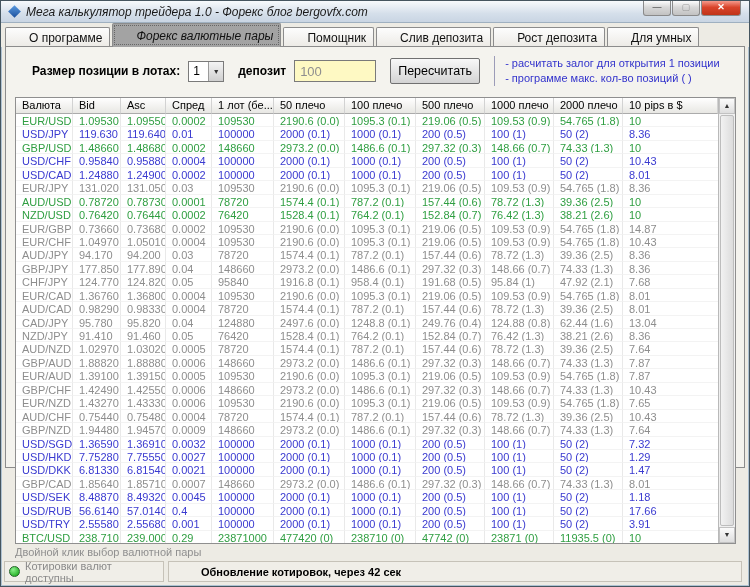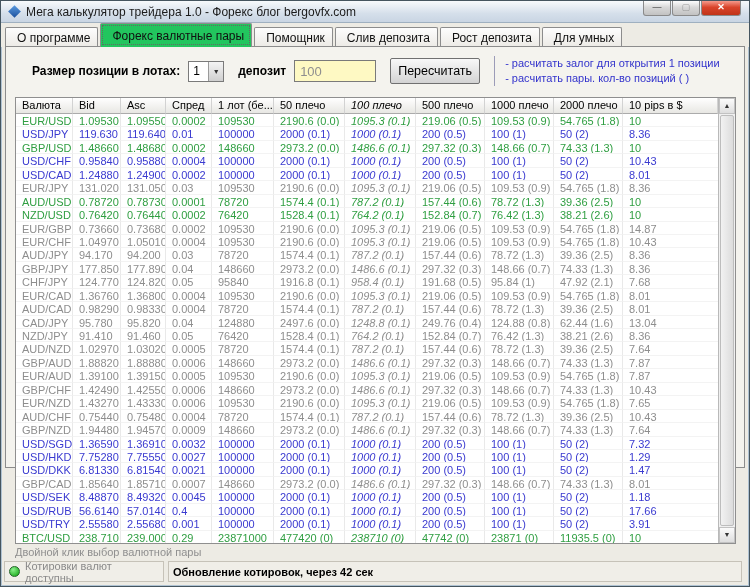--- a/index.html
+++ b/index.html
@@ -5,36 +5,36 @@
   * { margin:0; padding:0; box-sizing:border-box; }
   html,body { width:750px; height:587px; font-family:"Liberation Sans", sans-serif; background:#fff; }
   .window { position:relative; width:750px; height:587px; background:#EDEBE4;
             border:1px solid #45555F; box-shadow: inset 0 0 0 1px #AFC2D2; overflow:hidden; }
 
   
   .titlebar { height:22px; background:linear-gradient(#F7FAFC,#D5DFEA 60%,#C9D5E3);
               display:flex; align-items:center; padding:0 6px; border-bottom:1px solid #9FB0C0; }
   .app-icon { width:9px; height:9px; background:linear-gradient(135deg,#5A9BE0,#1B4F9C);
               transform:rotate(45deg); margin:0 7px 0 3px; flex:0 0 auto; }
-  .title-text { font-size:12px; color:#1a1a1a; white-space:nowrap; }
+  .title-text { font-size:12px; color:#1a1a1a; white-space:nowrap;font-style:italic; }
   .winbtns { position:absolute; top:0; right:8px; display:flex; }
   .wbtn { width:28px; height:15px; border:1px solid #8A8A8A; border-top:none;
           border-radius:0 0 3px 3px; background:linear-gradient(#FDFDFD,#D8D8D8 45%,#C2C2C2);
           font-size:9px; line-height:13px; text-align:center; color:#444; margin-left:1px; }
   .wbtn.close { width:40px; background:linear-gradient(#F59A8C,#D9442B 45%,#C03418);
                 color:#fff; font-weight:bold; }
   .wbtn.max { color:#999; }
 
   
   .tabstrip { height:24px; display:flex; align-items:flex-end; padding:0 4px; background:#EDEBE4; }
-  .tab { font-size:12px; color:#111; padding:3px 7px 4px 11px; border:1px solid #8C8C8C; border-bottom:none;
+  .tab { font-size:12px; color:#111; padding:3px 7px 4px 23px; border:1px solid #8C8C8C; border-bottom:none;
          border-radius:2px 2px 0 0; background:linear-gradient(#FDFDFD,#ECEAE5); margin-right:2px;
          height:20px; white-space:nowrap; }
-  .tab.active { height:24px; background:#22c55e; position:relative; z-index:2;
-                outline:1px dotted #666; outline-offset:-3px; padding-top:5px; }
+  .tab.active { height:24px; background:#a3a3a3; position:relative; z-index:2;
+                outline:1px dotted #666; outline-offset:-3px; padding-top:5px;font-style:italic; }
 
   
   .tabpage { position:absolute; left:4px; right:4px; top:45px; height:422px;
              border:1px solid #8C8C8C; background:#F4F3EE; }
 
   
   .toolbar { height:48px; display:flex; align-items:center; padding-left:26px; }
   .tb-label { font-size:12px; font-weight:bold; color:#000; white-space:nowrap; }
   .combo { width:36px; height:21px; border:1px solid #7A7A7A; background:#fff; display:flex; margin-left:8px; }
   .combo-val { flex:1; font-size:12px; padding:2px 0 0 4px; color:#000; }
@@ -56,42 +56,42 @@
   .grid { flex:1; display:flex; flex-direction:column; overflow:hidden; }
   .thead { display:flex; height:16px; flex:0 0 16px; }
   .thead .cell { background:linear-gradient(#FFFFFF,#E8E7E3); border-bottom:1px solid #ABABAB;
                  border-right:1px solid #D2D2D2; color:#000; }
   .tbody { flex:1; }
   .trow { display:flex; height:13.45px; }
   .cell { font-size:11px; line-height:13px; padding:1px 0 0 6px; white-space:nowrap; overflow:hidden;
           border-right:1px solid #E9E9E9; border-bottom:1px solid #F3F3F3; }
   .c0{width:57px;flex:0 0 57px;} .c1{width:48px;flex:0 0 48px;} .c2{width:45px;flex:0 0 45px;}
   .c3{width:46px;flex:0 0 46px;} .c4{width:62px;flex:0 0 62px;} .c5{width:71px;flex:0 0 71px;}
-  .c6{width:71px;flex:0 0 71px;font-style:italic;} .c7{width:69px;flex:0 0 69px;} .c8{width:69px;flex:0 0 69px;}
+  .c6{width:71px;flex:0 0 71px;} .c7{width:69px;flex:0 0 69px;} .c8{width:69px;flex:0 0 69px;}
   .c9{width:69px;flex:0 0 69px;} .c10{flex:1;border-right:none;}
   .trow.g .cell{color:#2F9E41;} .trow.b .cell{color:#3A3AD0;} .trow.n .cell{color:#8E8E8E;}
 
   
   .vscroll { width:17px; flex:0 0 17px; border-left:1px solid #B9B9B9; background:#F0F0F0;
              display:flex; flex-direction:column; }
   .sb-btn { height:16px; flex:0 0 16px; border:1px solid #C2C2C2; background:linear-gradient(#FBFBFB,#DEDEDE);
             font-size:7px; color:#333; text-align:center; line-height:14px; }
   .sb-track { flex:1; }
   .sb-thumb { margin:1px; height:calc(100% - 2px); border:1px solid #BDBDBD; border-radius:2px;
               background:linear-gradient(90deg,#F2F2F2,#DCDCDC); }
 
   .grid-hint { height:15px; font-size:11px; color:#8F8F8F; padding:2px 0 0 9px; }
 
   
   .statusbar { position:absolute; left:3px; right:3px; bottom:3px; height:24px; display:flex;
                background:#EDEBE4; padding-top:2px; }
   .status-sec { border:1px solid #C6C2B8; background:#F0EEE8; height:21px; display:flex;
                 align-items:center; font-size:11px; }
   .status-left { width:160px; color:#8A8A8A; }
-  .status-right { flex:1; margin-left:4px; margin-right:4px; color:#000; font-weight:bold; }
+  .status-right { flex:1; margin-left:4px; margin-right:4px; color:#000; font-weight:bold;padding-left:28px; }
   .led { width:11px; height:11px; border-radius:50%; border:1px solid #24652A;
          background:radial-gradient(circle at 35% 30%, #8CF08C, #0BA10B); margin:0 5px 0 4px; flex:0 0 auto; }
   .status-right span { padding-left:4px; }
 </style>
 </head>
 <body>
 
 <div class="window">
 
   <div class="titlebar">
@@ -119,21 +119,21 @@
       <span class="tb-label">Размер позиции  в лотах:</span>
       <div class="combo">
         <span class="combo-val">1</span>
         <span class="combo-btn">▼</span>
       </div>
       <span class="dep-label">депозит</span>
       <input class="dep-input" type="text" value="100" style="">
       <button class="recalc">Пересчитать</button>
       <div class="tb-hints" style="color:#3333CC;">
         <div>- расчитать залог для открытия 1 позиции</div>
-        <div>- расчитать пары.  кол-во позиций ( )</div>
+        <div>- программе макс.  кол-во позиций ( )</div>
       </div>
     </div>
 
     <div class="grid-wrap">
       <div class="grid-top">
         <div class="grid">
           <div class="thead">
               <div class="cell c0">Валюта</div>
               <div class="cell c1">Bid</div>
               <div class="cell c2">Asc</div>

